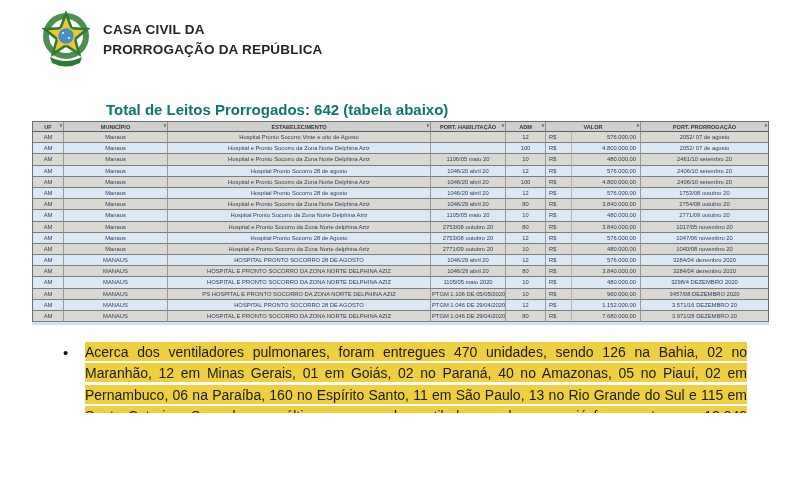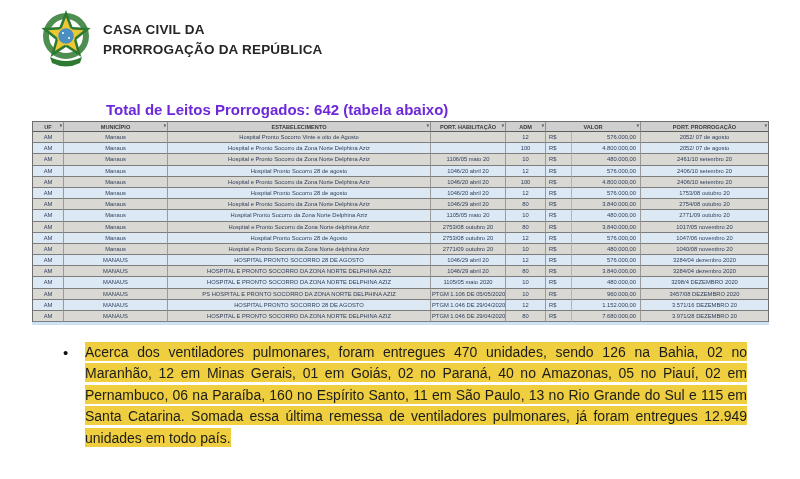--- a/index.html
+++ b/index.html
@@ -1,33 +1,33 @@
 <!DOCTYPE html>
 <html><head>
 <meta charset="utf-8">
 <style>
   * { margin:0; padding:0; box-sizing:border-box; }
   html,body { background:#fff; }
   .page {
-    position:relative; width:800px; height:479px; background:#ffffff;
+    position:relative; width:800px; height:413px; background:#ffffff;
     font-family:"Liberation Sans", sans-serif; overflow:hidden;
   }
 
   
   .logo { position:absolute; left:36px; top:8px; width:60px; height:62px; }
   .org {
     position:absolute; left:103px; top:20px;
     font-size:13.5px; font-weight:bold; color:#262626; line-height:20px;
     letter-spacing:.2px;
   }
 
   
   .doc-title {
     position:absolute; left:106px; top:101px;
-    font-size:15px; font-weight:bold; color:#6d28d9;
+    font-size:15px; font-weight:bold; color:#0f766e;
   }
 
   
   .table-wrap {
     position:absolute; left:32px; top:121px; width:737px;
     border:1px solid #6e6e6e;
     filter:blur(.3px);
     color:#2f3f5c;
   }
   .thead, .trow {

